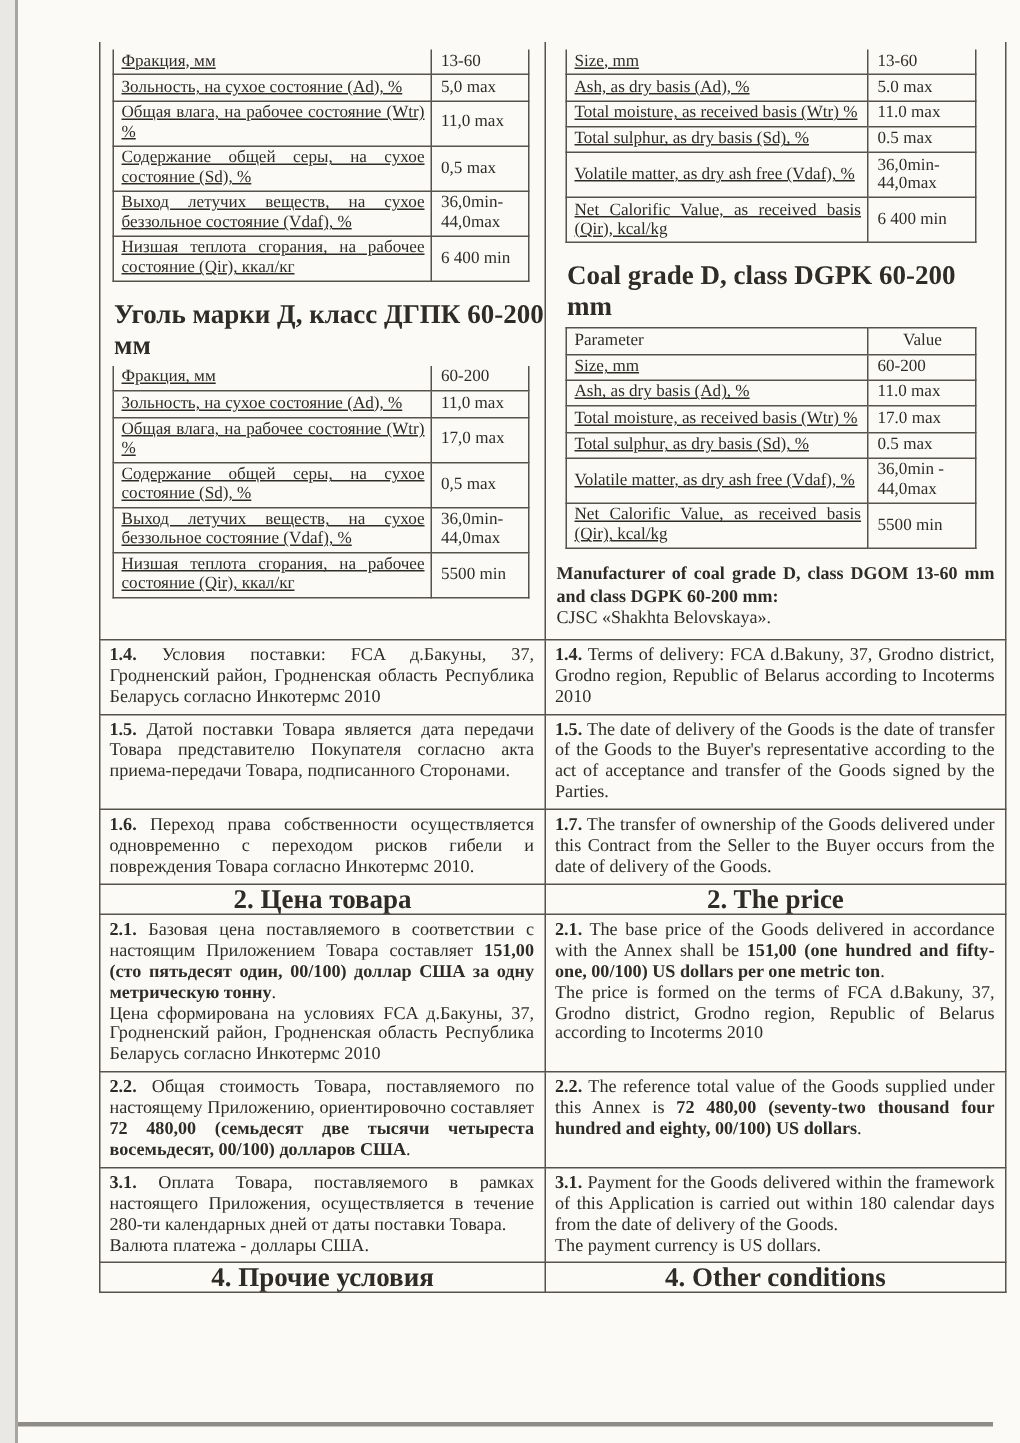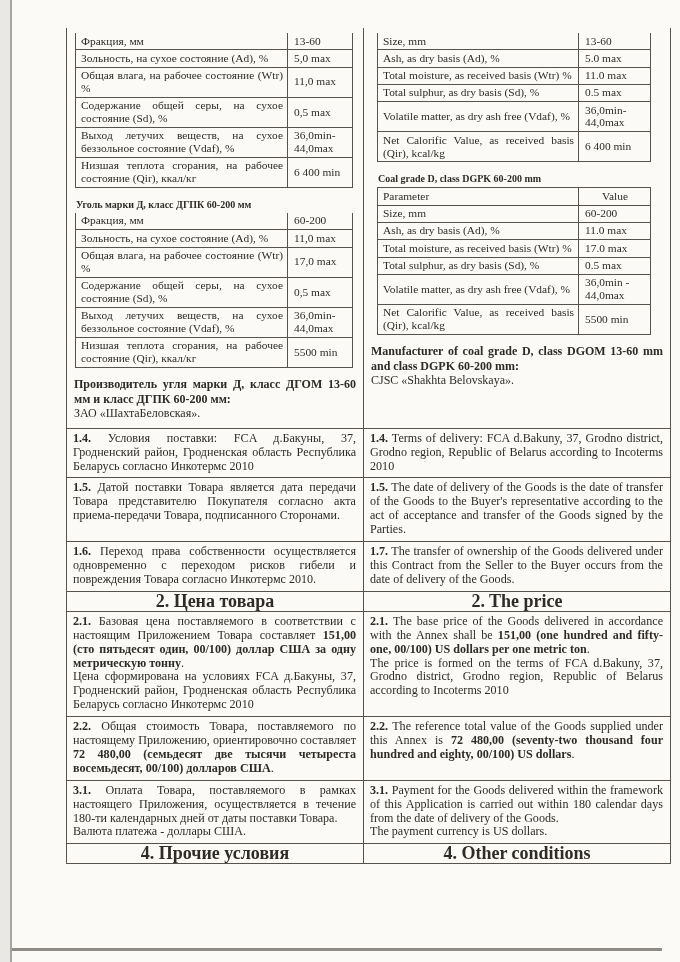--- a/index.html
+++ b/index.html
@@ -38,30 +38,30 @@
   
   table.spec{
     border-collapse:collapse;table-layout:fixed;
     font-size:11.4px;line-height:12.8px;
   }
   table.spec td,table.spec th{
     border:1.4px solid #57534c;
     padding:1.5px 4px 2px 5px;
     vertical-align:middle;font-weight:normal;
   }
-  table.spec td.p{text-align:justify;}
+  table.spec td.p{text-align:justify;text-decoration:underline;}
   table.spec td.v{text-align:left;padding-left:6px;}
   table.spec th{text-align:left;}
   table.spec th.v{text-align:center;}
   .spec-ru{width:277px;margin:5px 0 0 8px;}
   .spec-ru col.c1{width:212px;} .spec-ru col.c2{width:65px;}
   .spec-en{width:273px;margin:5px 0 0 13px;font-size:11.2px;}
   .spec-en col.c1{width:201px;} .spec-en col.c2{width:72px;}
   .spec-title{
-    font-weight:bold;font-size:10px;margin:11px 0 3px 9px;
+    font-weight:bold;font-size:18px;margin:11px 0 3px 9px;
   }
   .spec-title.en{margin-left:14px;}
   .mfr{
     margin:9px 7px 3px 7px;font-size:12px;line-height:14.6px;text-align:justify;
   }
   .mfr .b{display:inline;}
 </style>
 </head>
 <body>
 
@@ -136,21 +136,20 @@
         <tr>
                 <td class="p">Выход летучих веществ, на сухое беззольное состояние (Vdaf), %</td>
                 <td class="v">36,0min-44,0max</td>
               </tr>
         <tr>
                 <td class="p">Низшая теплота сгорания, на рабочее состояние (Qir), ккал/кг</td>
                 <td class="v">5500 min</td>
               </tr>
       </tbody>
           </table>
-      <p class="mfr"><span class="b">Производитель угля марки Д, класс ДГОМ 13-60 мм и класс  ДГПК  60-200  мм:</span><br><span> ЗАО  «ШахтаБеловская».</span></p>
     </td>
     <td style="padding:0 0 4px 0;">
       <table class="spec spec-en">
         <colgroup>
               <col class="c1">
               <col class="c2">
             </colgroup>
         <tbody>
               <tr>
                 <td class="p">Size, mm</td>
@@ -267,21 +266,21 @@
           <p><span class="num">2.2.</span><span> Общая стоимость Товара, поставляемого по настоящему Приложению, ориентировочно составляет </span><span class="b">72 480,00 (семьдесят две тысячи четыреста восемьдесят, 00/100) долларов США</span><span>.</span></p>
         </td>
     <td class="cl">
           <p><span class="num">2.2.</span><span> The reference total value of the Goods supplied under this Annex is </span><span class="b">72 480,00 (seventy-two thousand four hundred and eighty, 00/100) US dollars</span><span>.</span></p>
         </td>
   </tr>
 
 
   <tr>
     <td class="cl">
-      <p><span class="num">3.1.</span><span> Оплата Товара, поставляемого в рамках настоящего Приложения, осуществляется в течение 180-ти календарных дней от даты поставки Товара.</span></p>
+      <p><span class="num">3.1.</span><span> Оплата Товара, поставляемого в рамках настоящего Приложения, осуществляется в течение 280-ти календарных дней от даты поставки Товара.</span></p>
       <p>Валюта платежа - доллары США.</p>
     </td>
     <td class="cl">
       <p><span class="num">3.1.</span><span> Payment for the Goods delivered within the framework of this Application is carried out within 180 calendar days from the date of delivery of the Goods.</span></p>
       <p>The payment currency is US dollars.</p>
     </td>
   </tr>
 
   <tr class="hdr">
     <td>4. Прочие условия</td>

